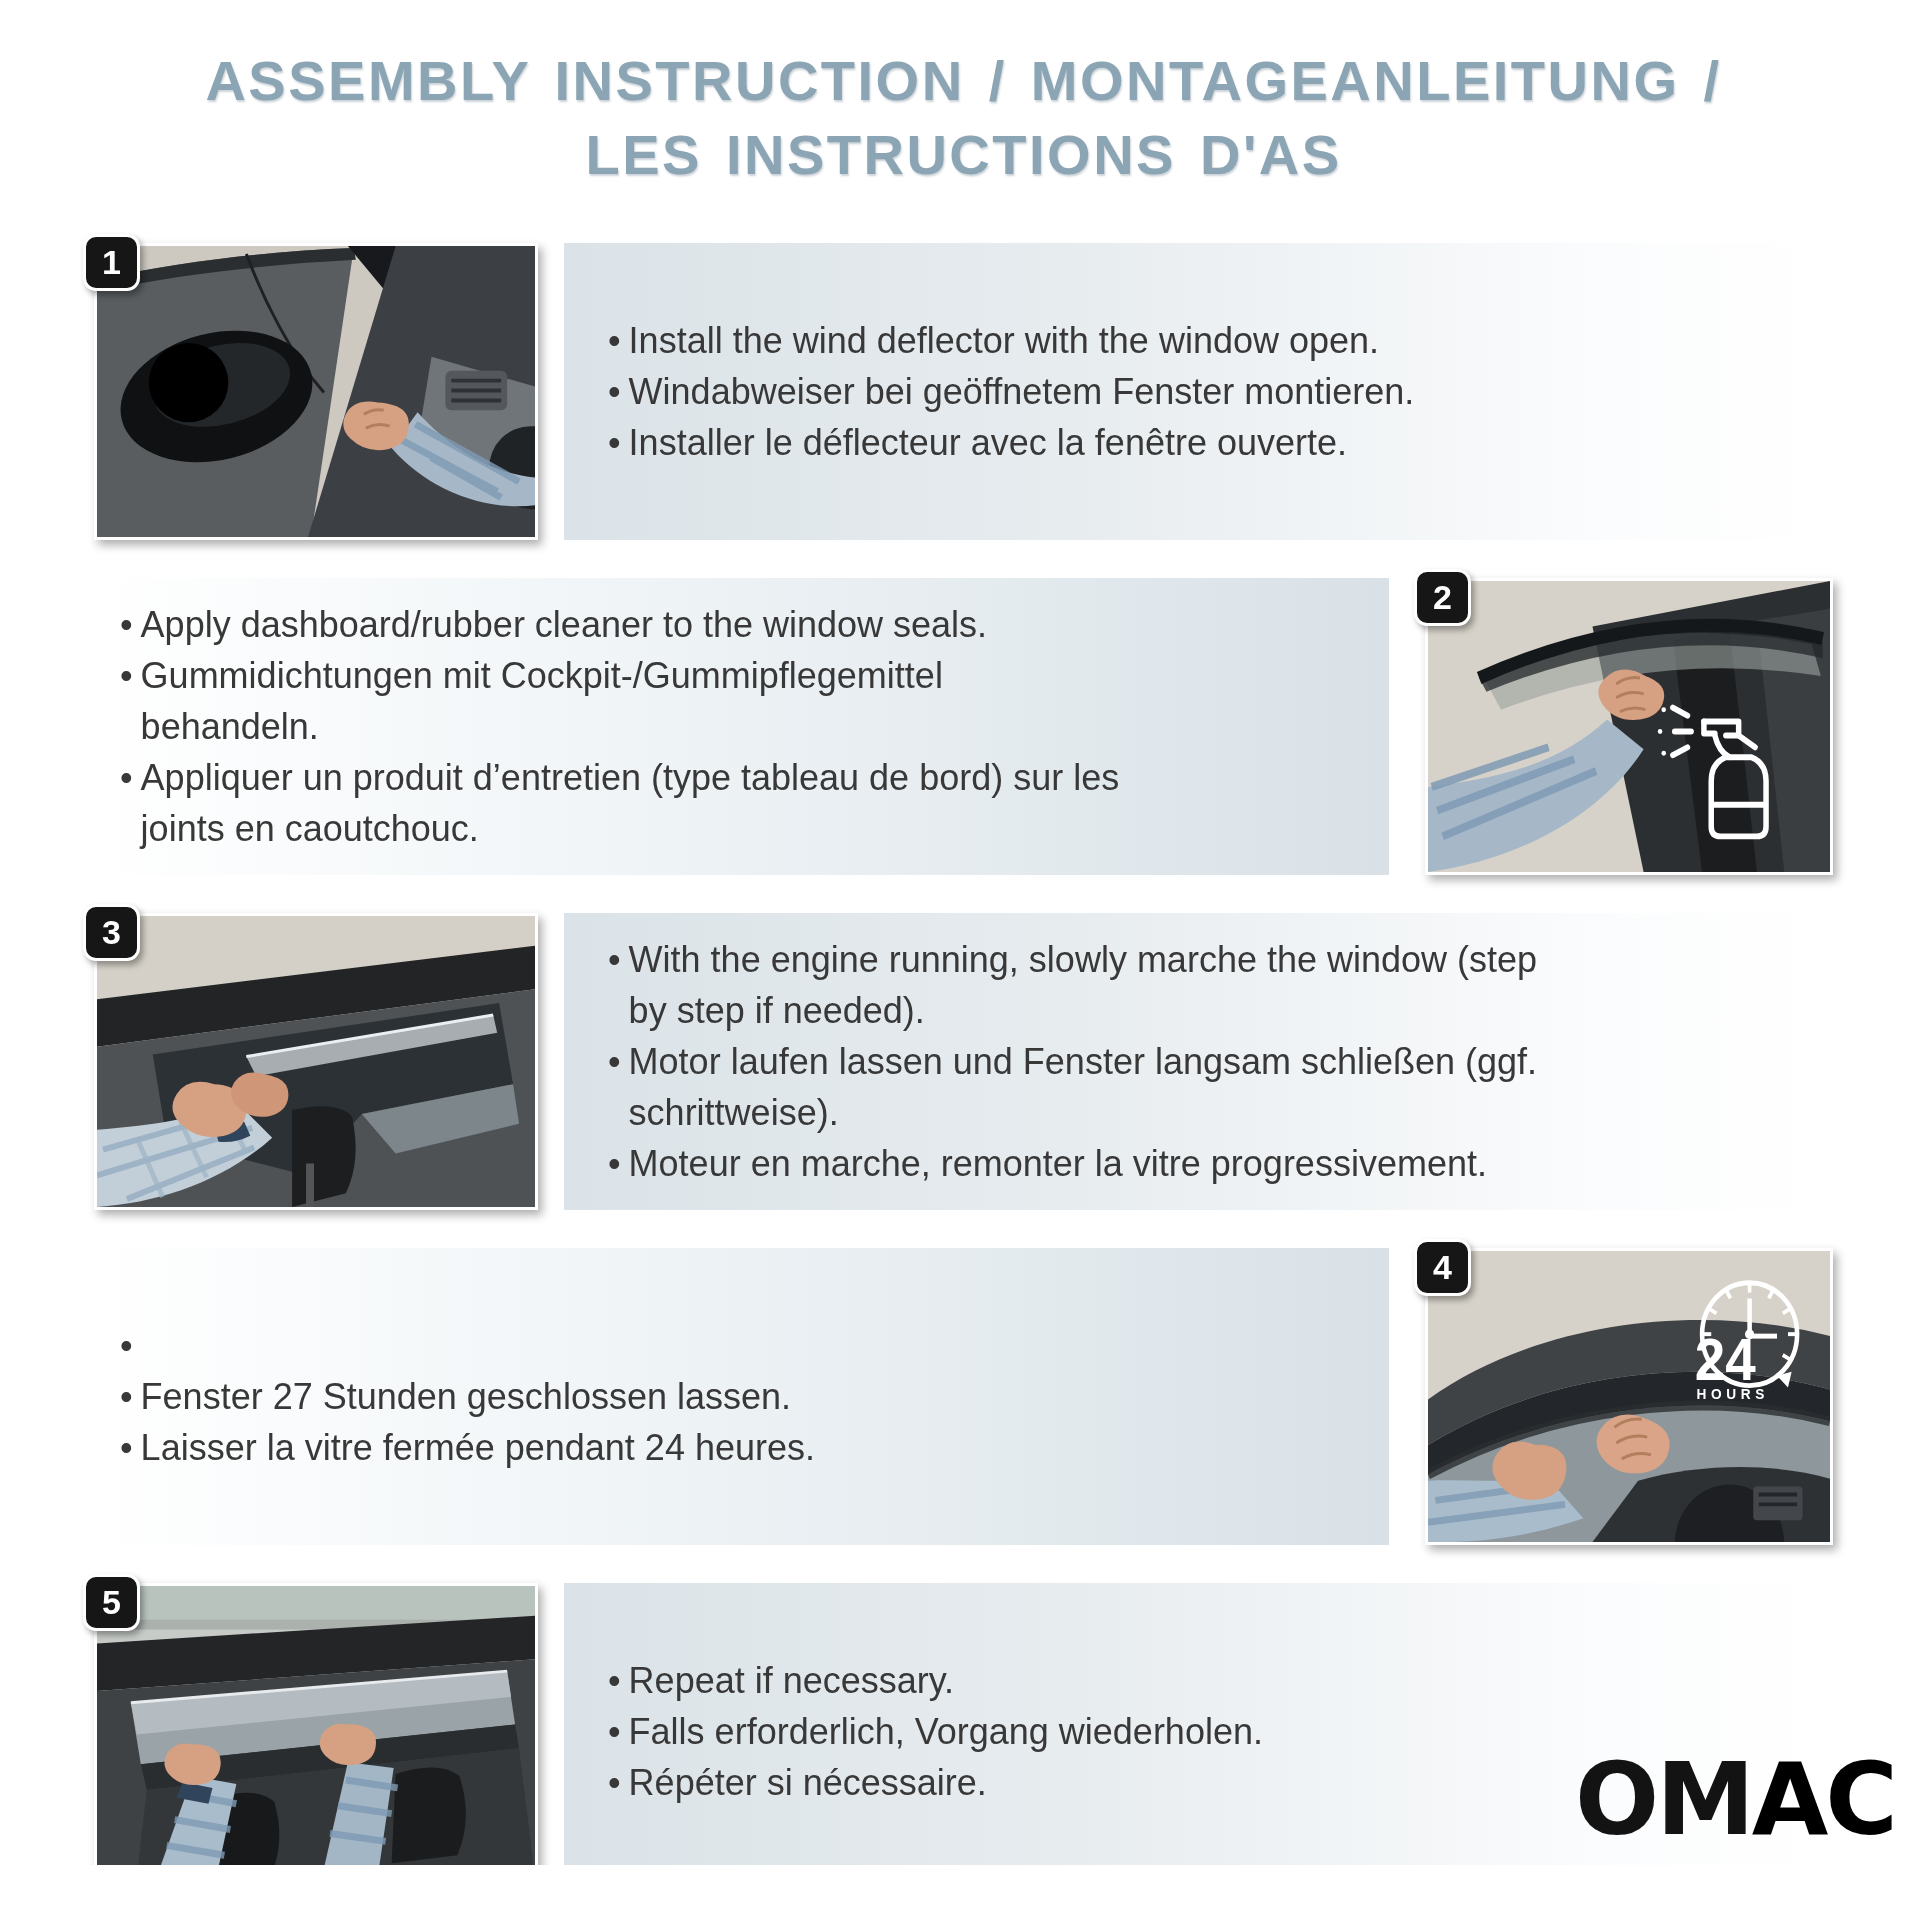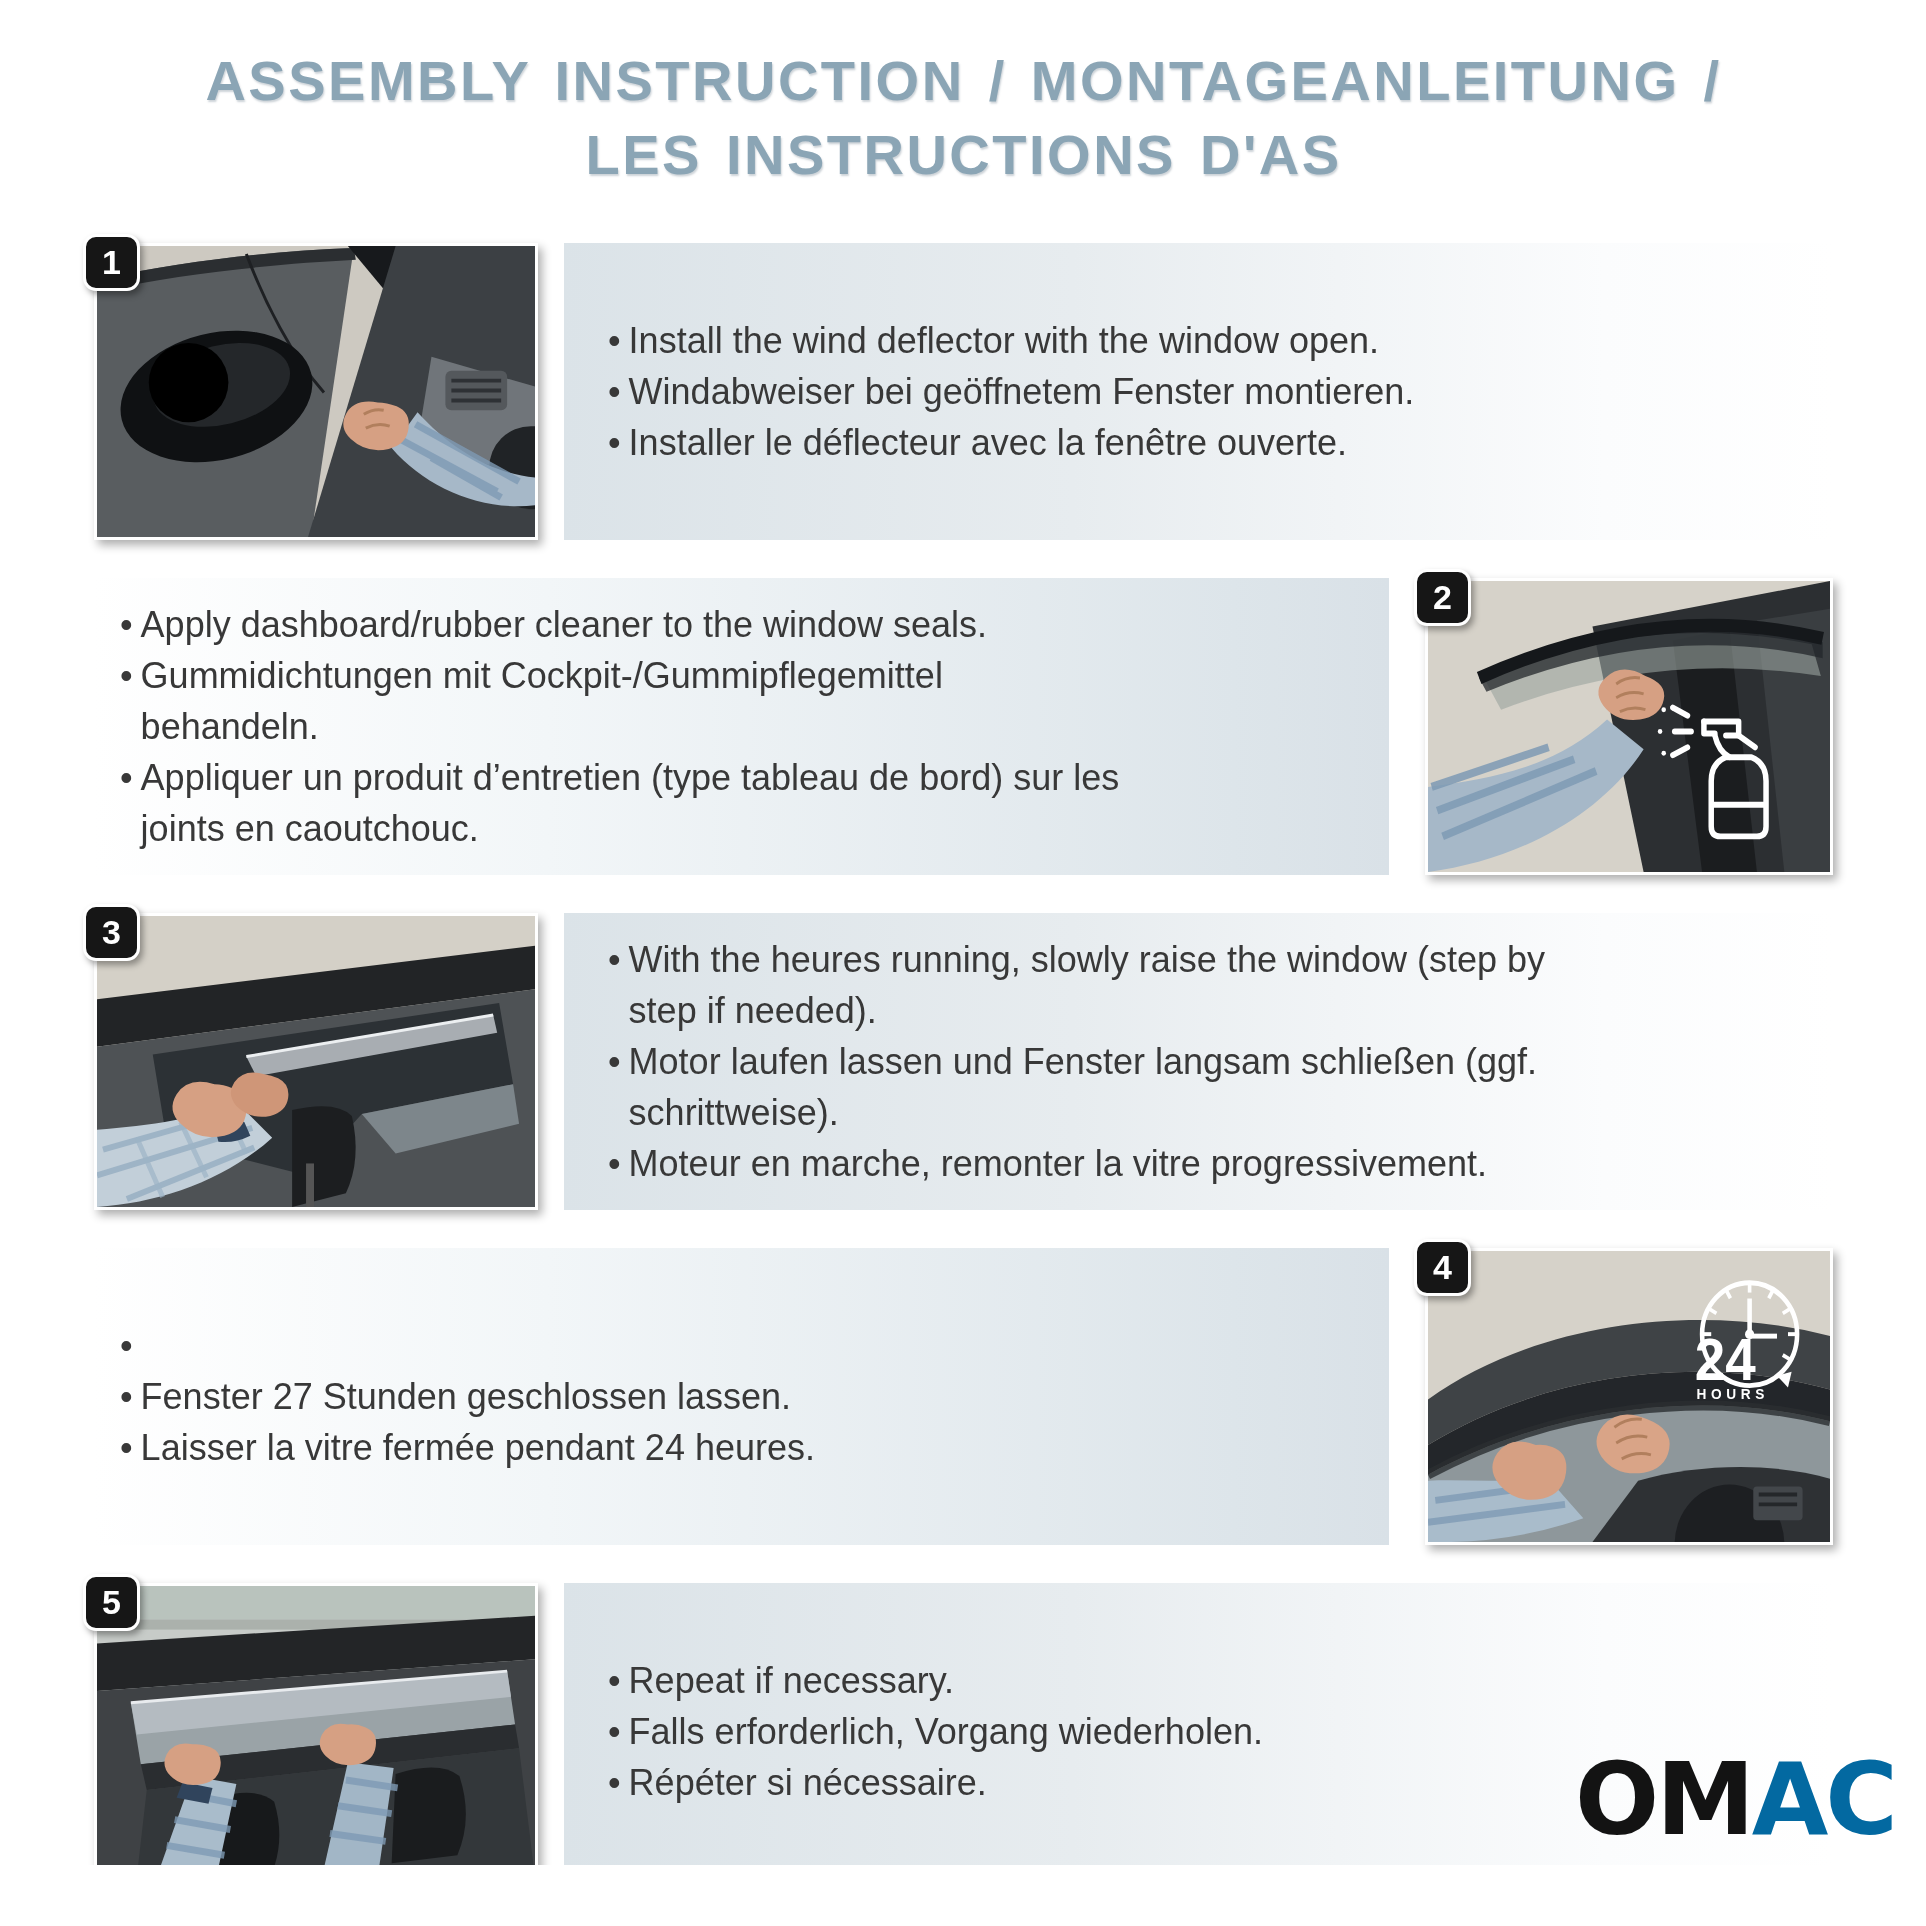--- a/index.html
+++ b/index.html
@@ -38,21 +38,21 @@
     position:absolute;top:-12px;left:-14px;width:51px;height:51px;border-radius:13px;
     background:#161616;border:3px solid #fff;color:#fff;font-size:34px;font-weight:700;
     display:flex;align-items:center;justify-content:center;box-shadow:3px 4px 6px rgba(0,0,0,.35);
     box-sizing:content-box;
   }
   .logo{
     position:absolute;right:32px;bottom:16px;font-size:99px;font-weight:800;
     letter-spacing:-3px;line-height:1;font-family:"DejaVu Sans","Liberation Sans",sans-serif;
   }
   .logo .lb{color:#131313;}
-  .logo .lr{color:#0369a1;text-align:center;}
+  .logo .lr{color:#000000;text-align:center;}
 </style>
 </head>
 <body>
 
 <div class="page">
 
   <div class="title">
     <div>ASSEMBLY INSTRUCTION / MONTAGEANLEITUNG /</div>
     <div>LES INSTRUCTIONS D'AS</div>
   </div>
@@ -170,21 +170,21 @@
           <path d="M118,212 q16,-8 30,-4 l6,14 q-16,8 -32,6 Z" fill="#30445c"></path>
           <path d="M118,170 q-26,-8 -38,10 q-10,16 4,30 q18,18 44,12 q20,-5 22,-24 q2,-18 -14,-24 q-9,-4 -18,-4 Z" fill="#d6a083"></path>
           <path d="M168,160 q-20,-6 -30,8 q-8,12 2,24 q14,14 34,10 q16,-4 18,-18 q2,-14 -10,-20 q-7,-3 -14,-4 Z" fill="#cf9678"></path>
         </svg>
         <div class="badge">3</div>
       </div>
       <div class="panel">
         <ul class="bullets">
           <li class="bullet">
               <span class="b">•</span>
-              <span>With the heures running, slowly raise the window (step by step if needed).</span>
+              <span>With the engine running, slowly marche the window (step by step if needed).</span>
             </li>
           <li class="bullet">
               <span class="b">•</span>
               <span>Motor laufen lassen und Fenster langsam schließen (ggf. schrittweise).</span>
             </li>
           <li class="bullet">
               <span class="b">•</span>
               <span>Moteur en marche, remonter la vitre progressivement.</span>
             </li>
         </ul>

